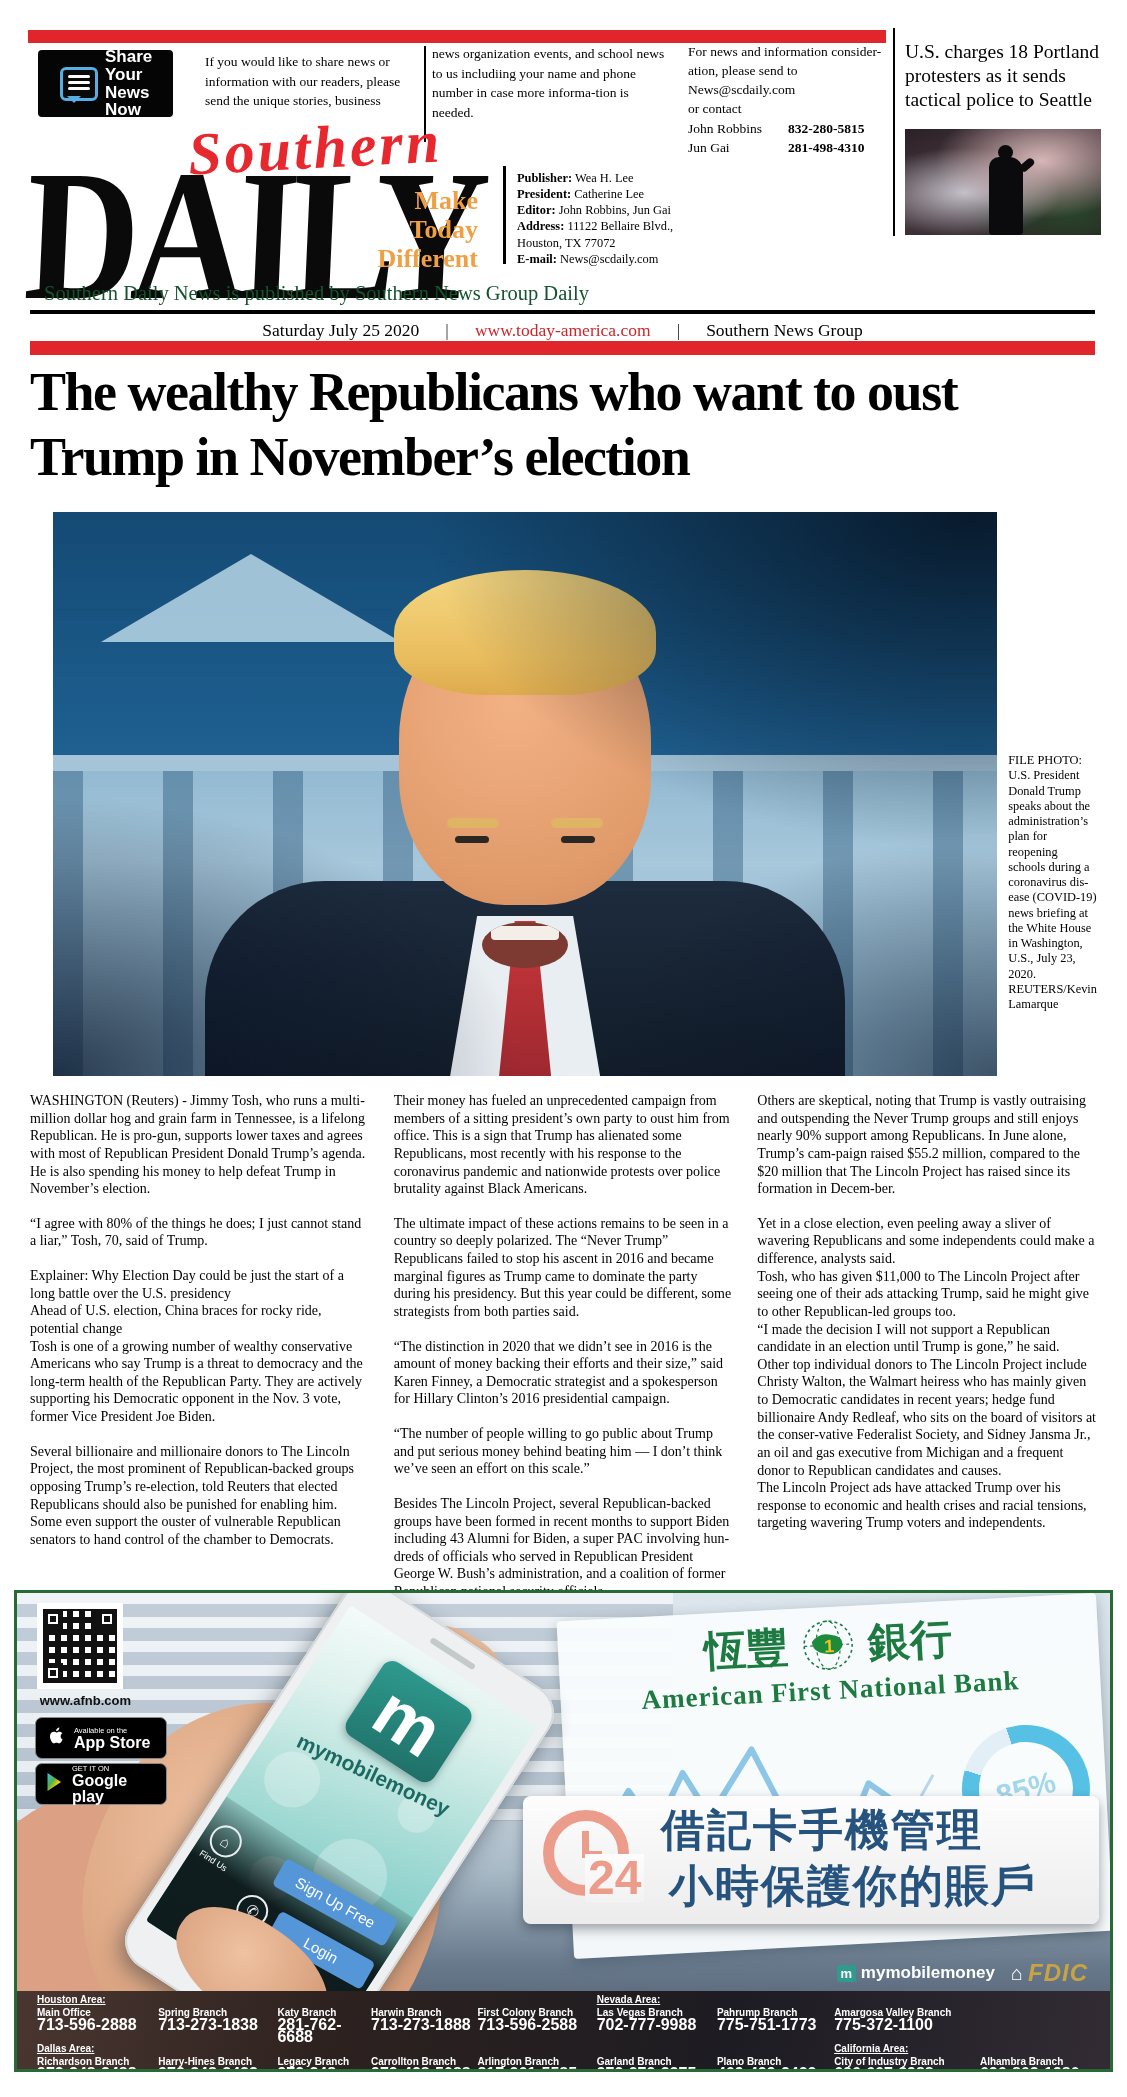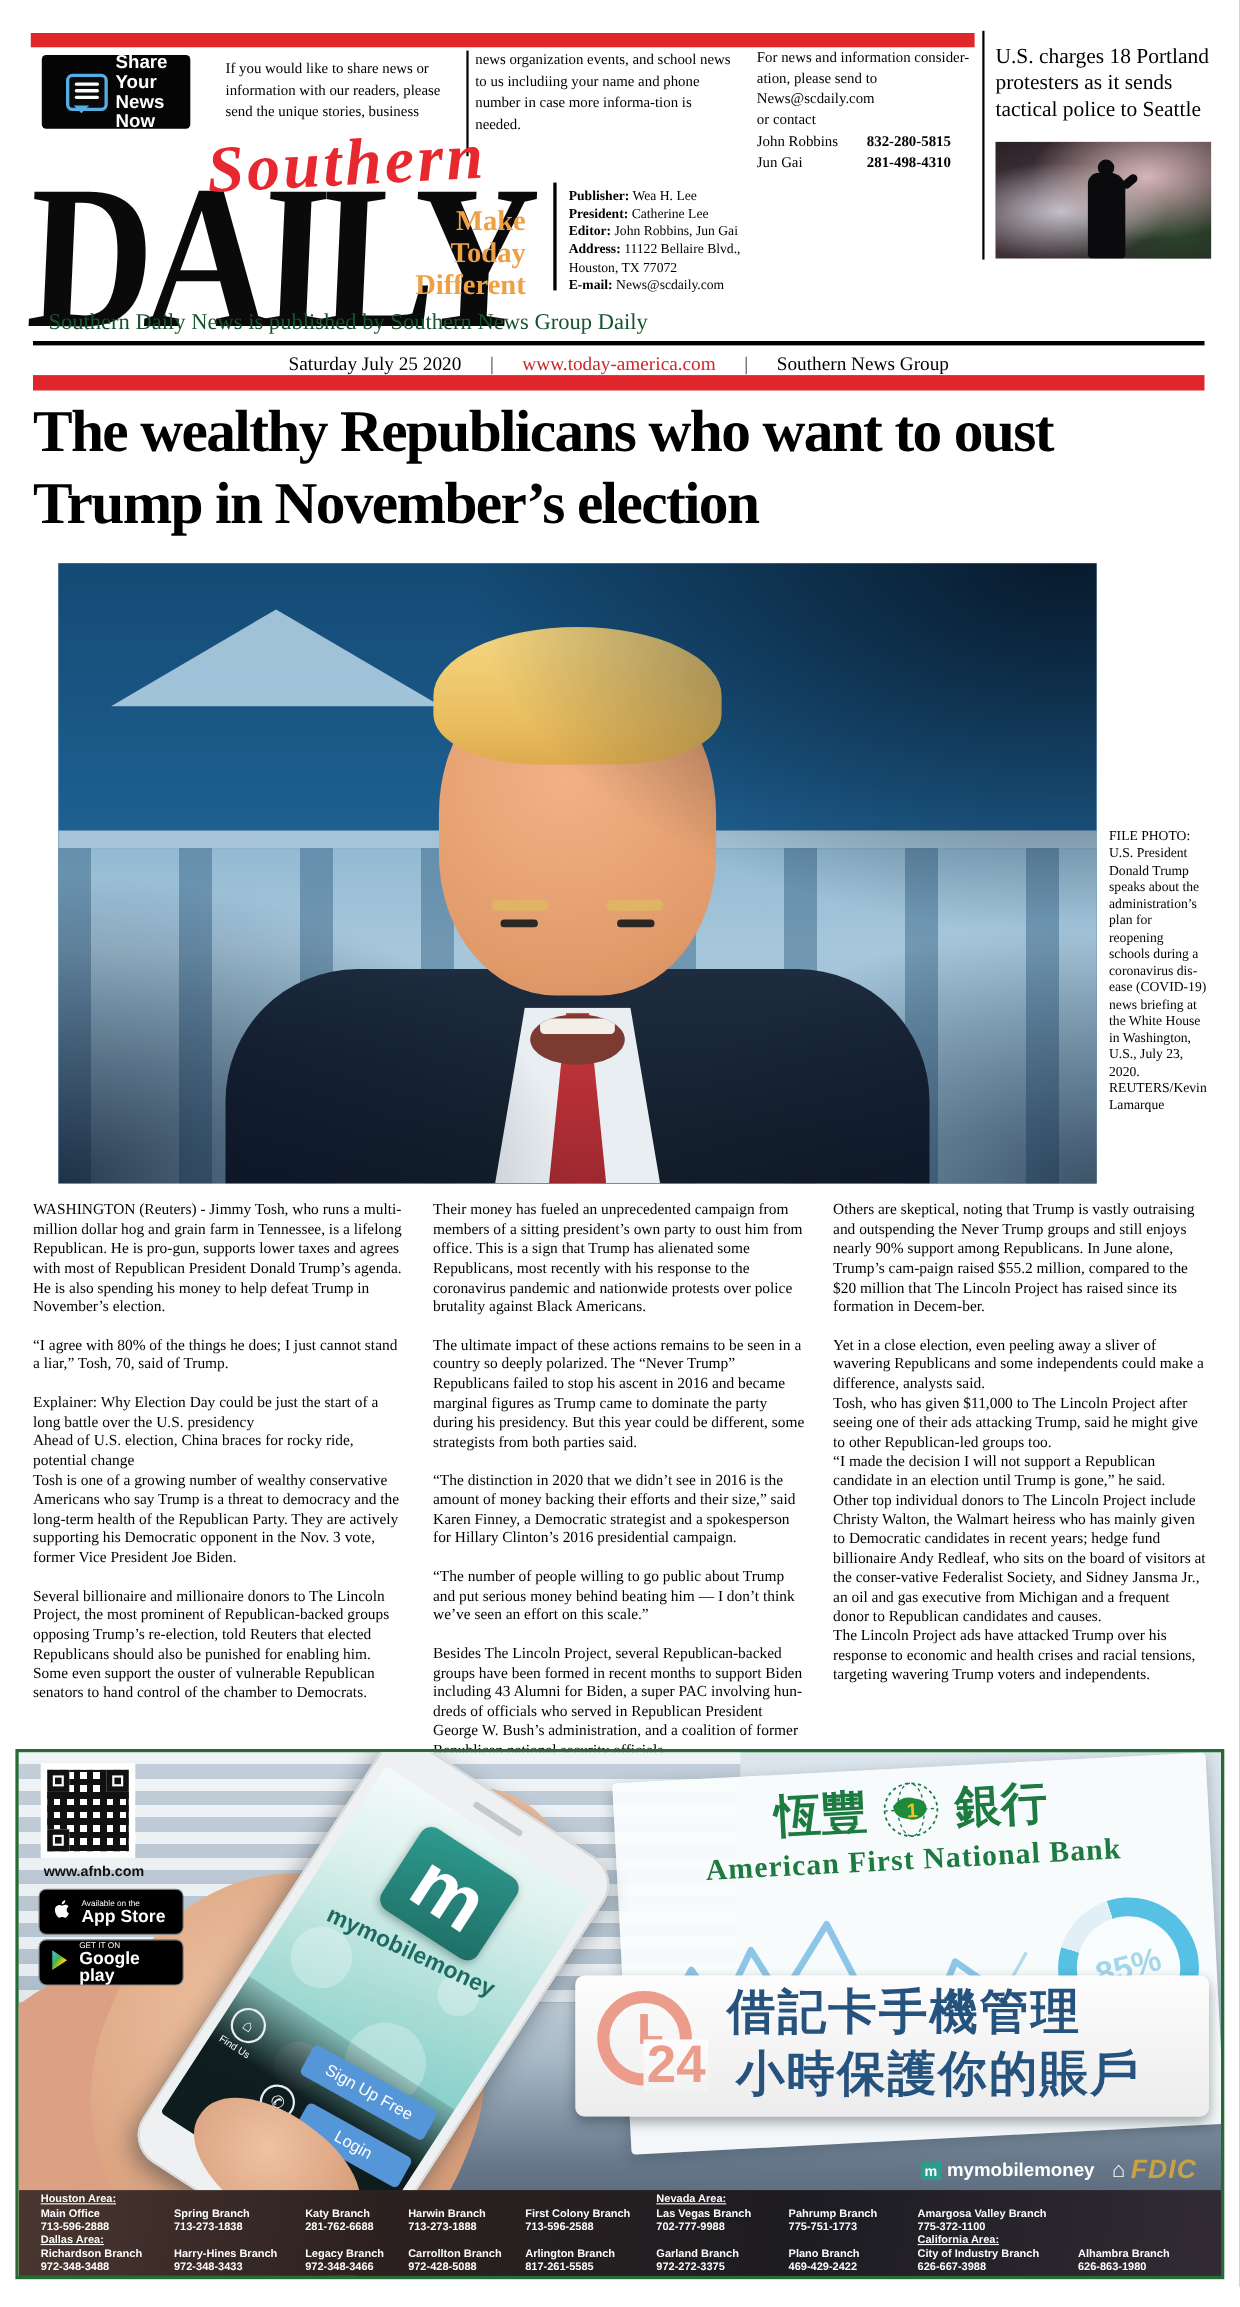--- a/index.html
+++ b/index.html
@@ -196,21 +196,21 @@
 
   .branchbar { position:absolute; left:0; right:0; bottom:0; height:78px; z-index:8; padding:3px 0 0 20px;
       background:linear-gradient(100deg,#4a3630 0%, #2c211f 30%, #1d1c22 65%, #322b34 100%);
       font-family:"Liberation Sans", sans-serif; color:#fff; }
   .br-row { display:flex; }
   .br-cell { padding-right:6px; }
   .w1{width:123px}.w2{width:121px}.w3{width:95px}.w4{width:108px}.w5{width:121px}
   .w6{width:122px}.w7{width:119px}.w8{width:148px}.w9{width:132px}
   .br-area { height:13px; font-size:10px; font-weight:bold; text-decoration:underline; }
   .br-name { font-size:10px; font-weight:bold; line-height:12px; }
-  .br-phone { font-size:10px; font-weight:bold; line-height:12px; }
+  .br-phone { font-size:16px; font-weight:bold; line-height:12px; }
 </style>
 </head>
 <body>
 
 <div class="page">
 
   <div class="top-red-bar"></div>
 
   <div class="share-box">
     <span class="bubble">

